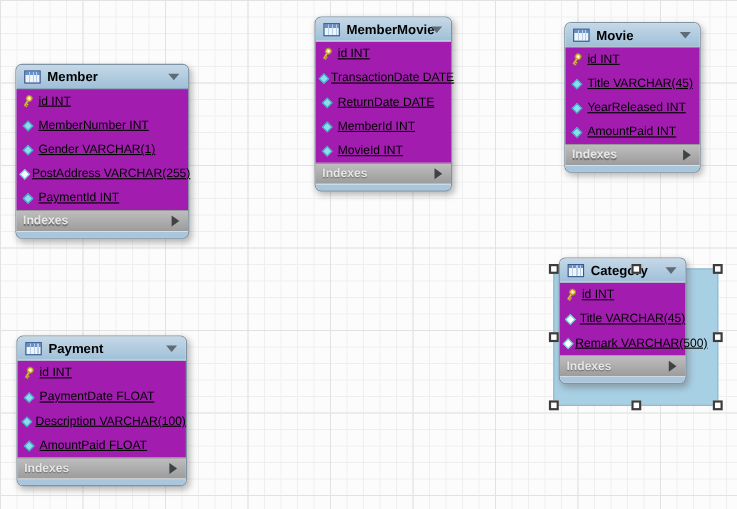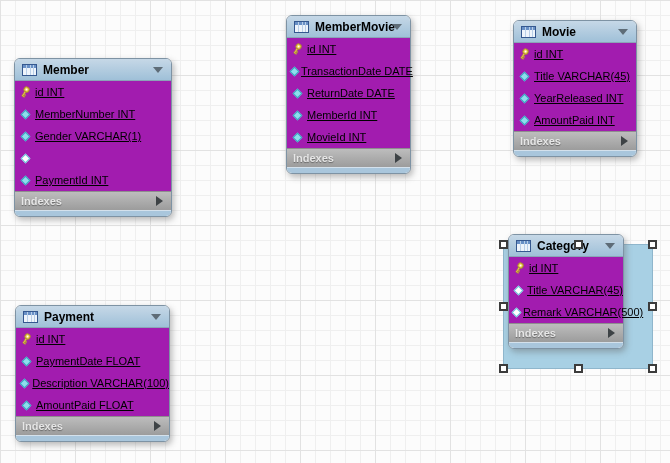--- a/index.html
+++ b/index.html
@@ -97,20 +97,21 @@
         <div class="row">
           <span class="cicon">
             <span class="dia filled"></span>
           </span>
           <span class="clabel">Gender VARCHAR(1)</span>
         </div>
         <div class="row">
           <span class="cicon">
             <span class="dia open"></span>
           </span>
+          <span class="clabel">PostAddress VARCHAR(255)</span>
         </div>
         <div class="row">
           <span class="cicon">
             <span class="dia filled"></span>
           </span>
           <span class="clabel">PaymentId INT</span>
         </div>
       </div>
     <div class="ftr">
       <span class="ftr-label">Indexes</span>

